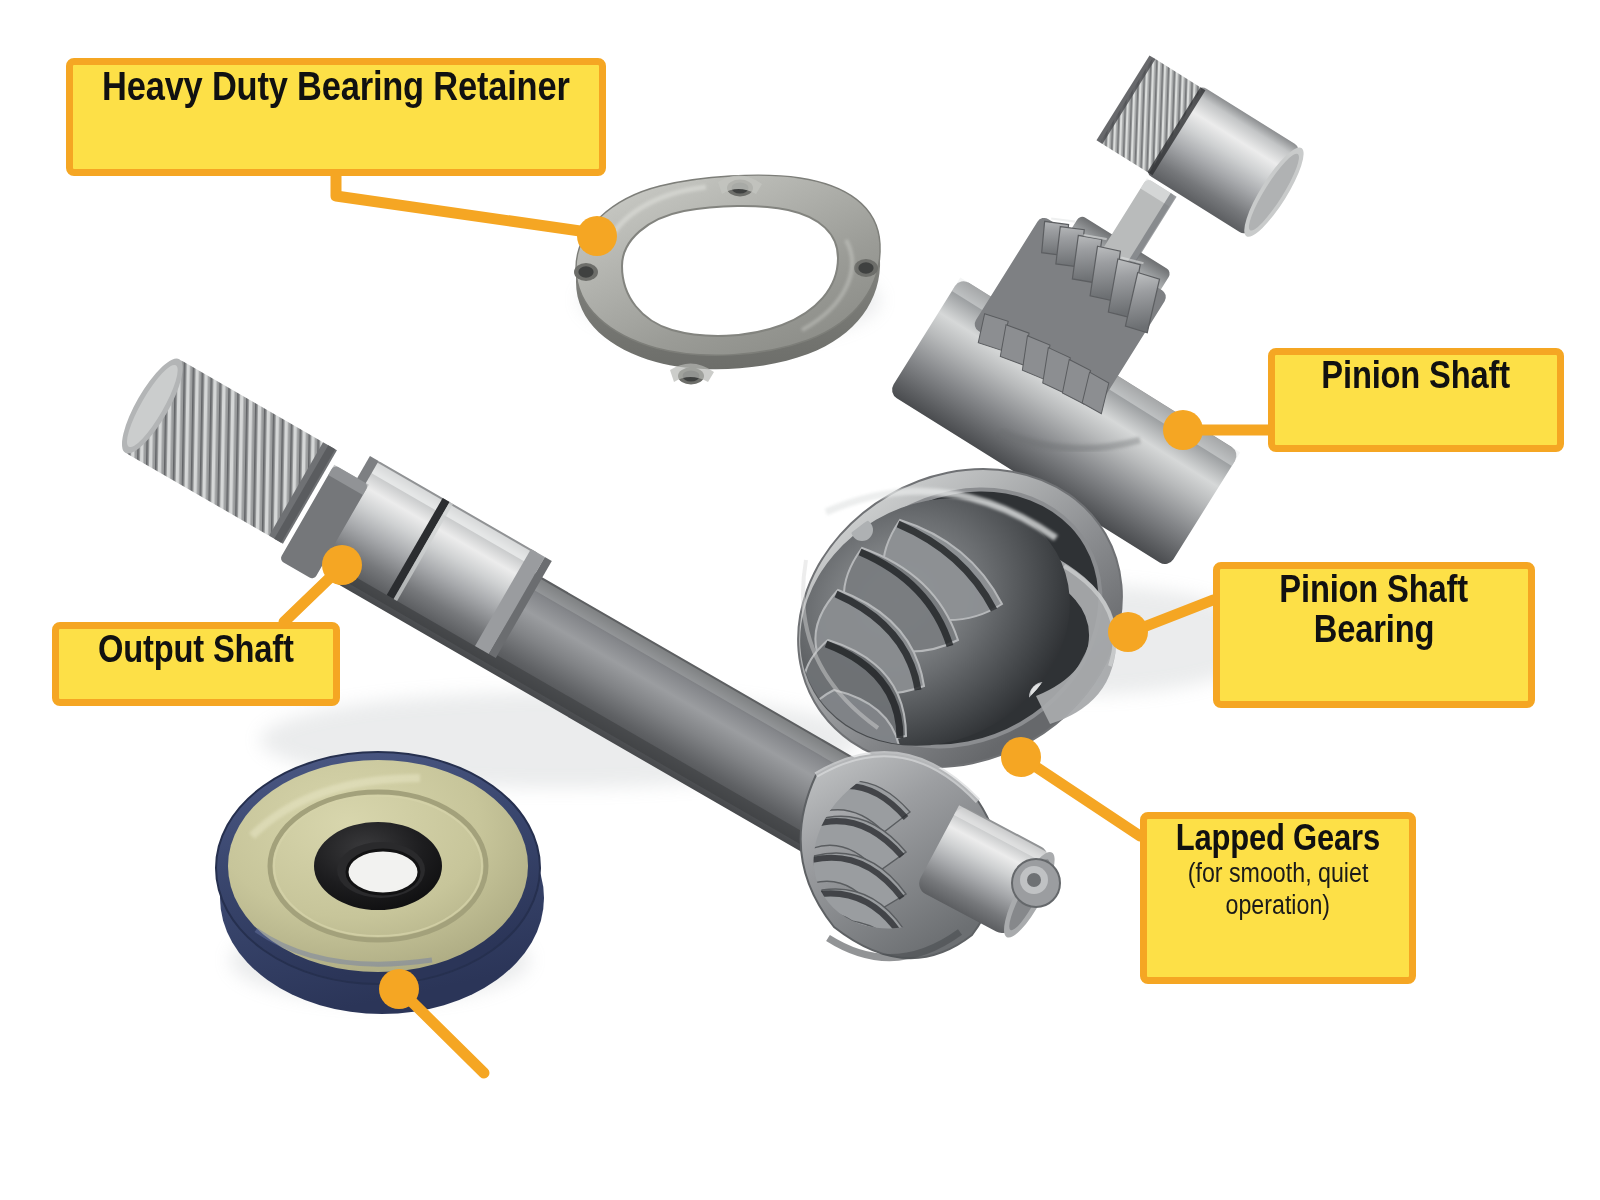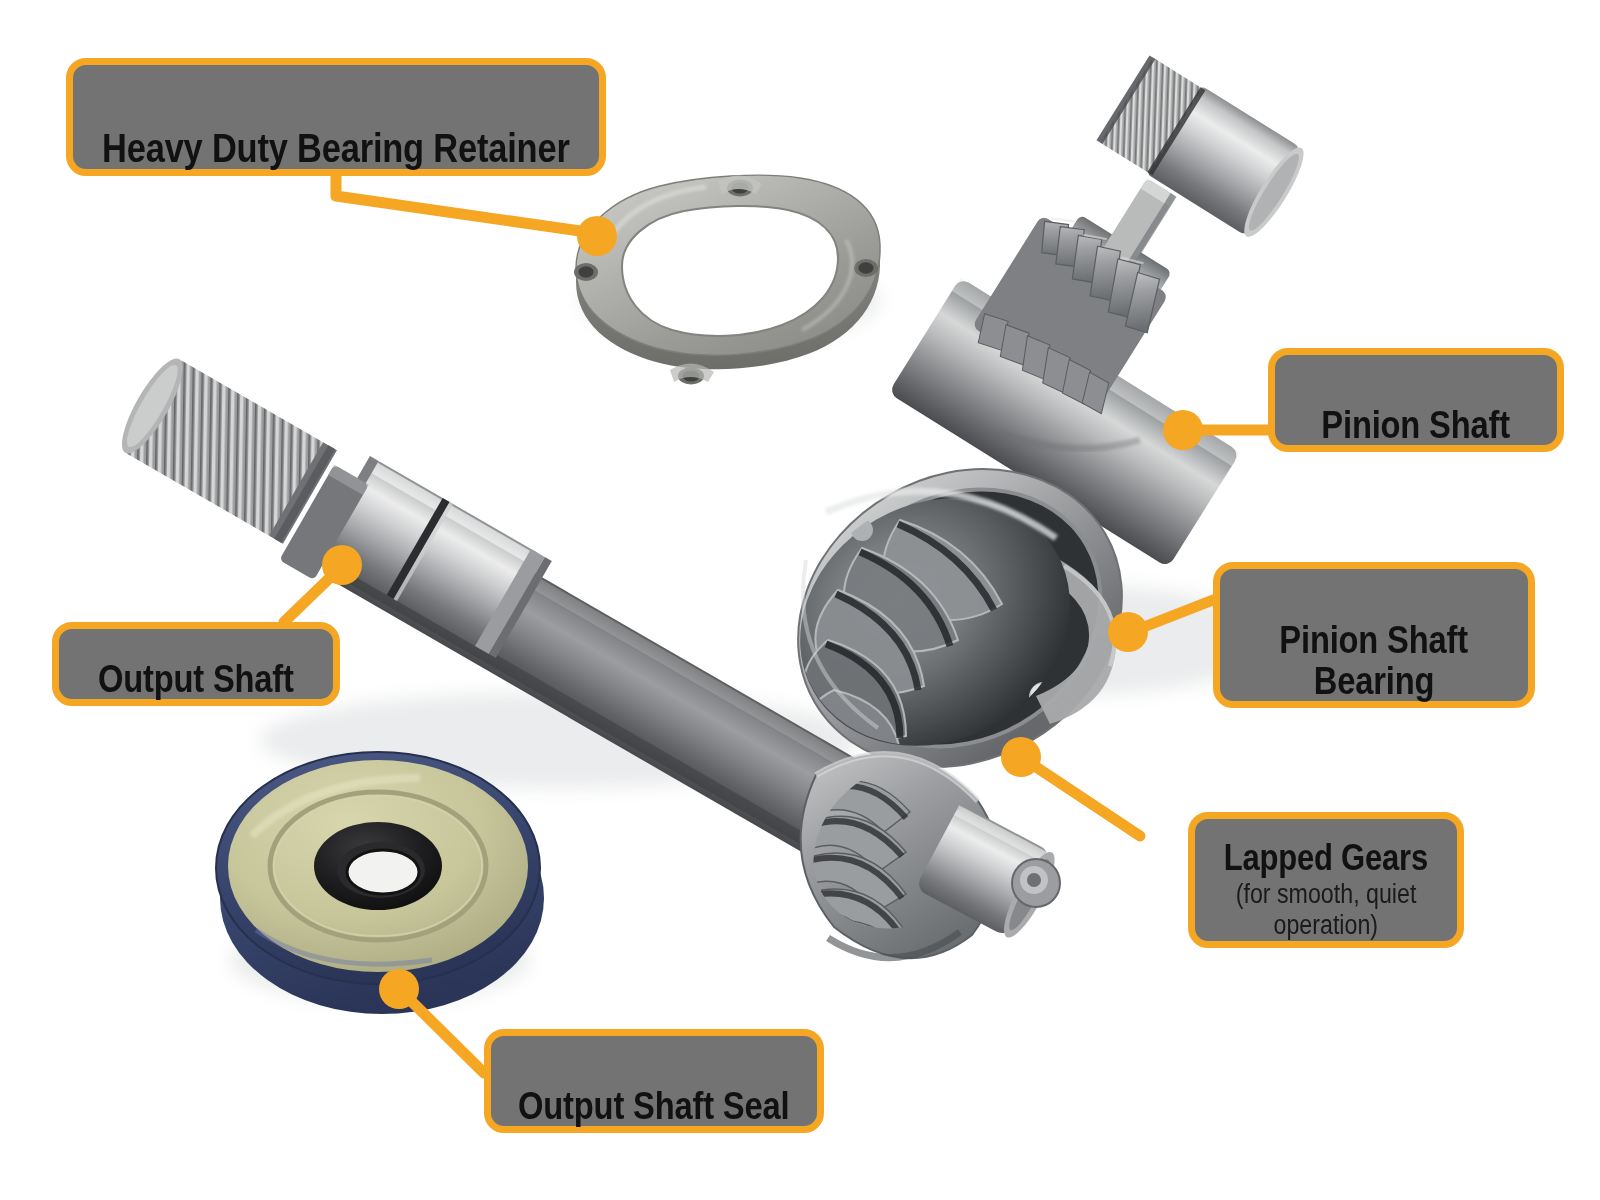--- a/index.html
+++ b/index.html
@@ -8,28 +8,28 @@
     font-family:"Liberation Sans","DejaVu Sans",sans-serif;
     overflow:hidden;position:relative;
   }
   #stage{position:absolute;inset:0;width:1600px;height:1200px;background:#ffffff;}
   #art{position:absolute;left:0;top:0;width:1600px;height:1200px;}
   #overlay{position:absolute;left:0;top:0;width:1600px;height:1200px;}
 
   
   .callout{
     position:absolute;
-    background:#737373;
+    background:#fde047;
     border:7px solid var(--accent,#F5A623);
-    border-radius:20px;
+    border-radius:8px;
     box-sizing:border-box;
     display:flex;
     flex-direction:column;
     align-items:center;
-    justify-content:flex-end;
+    justify-content:flex-start;
     text-align:center;
     z-index:6;
   }
   .callout .title{
     font-family:"Liberation Sans Narrow","Liberation Sans",sans-serif;
     font-weight:bold;
     font-stretch:condensed;
     color:#111111;
     letter-spacing:-0.2px;
     line-height:1.06;
@@ -46,21 +46,21 @@
   }
   #c-retainer{left:66px;  top:58px;  width:540px; height:118px;}
   #c-retainer .title{font-size:40px;}
 
   #c-pinion{left:1268px; top:348px; width:296px; height:104px;}
   #c-pinion .title{font-size:38px;}
 
   #c-bearing{left:1213px; top:562px; width:322px; height:146px;}
   #c-bearing .title{font-size:38px;}
 
-  #c-lapped{left:1140px; top:812px; width:276px; height:136px;margin-left:48px;}
+  #c-lapped{left:1140px; top:812px; width:276px; height:172px;}
   #c-lapped .title{font-size:36px;}
   #c-lapped .sub{font-size:27px;}
 
   #c-output{left:52px;   top:622px; width:288px; height:84px;}
   #c-output .title{font-size:38px;}
 
   #c-seal{left:484px;  top:1029px; width:340px; height:104px;}
   #c-seal .title{font-size:38px;}
 </style>
 </head>
@@ -448,17 +448,14 @@
   <div class="callout" id="c-lapped">
     <div class="title">Lapped Gears</div>
     <div class="sub">(for smooth, quiet</div>
     <div class="sub">operation)</div>
   </div>
 
   <div class="callout" id="c-output">
     <div class="title">Output Shaft</div>
   </div>
 
-  <div class="callout" id="c-seal">
-    <div class="title">Output Shaft Seal</div>
-  </div>
 
 </div>
 
 </body></html>

